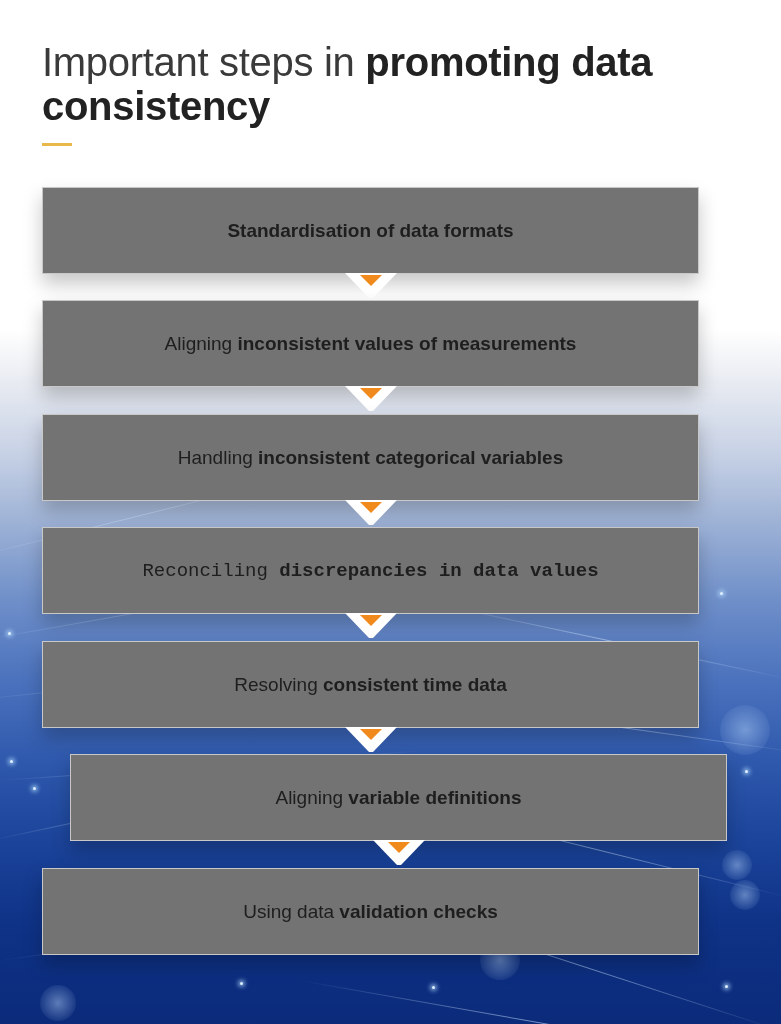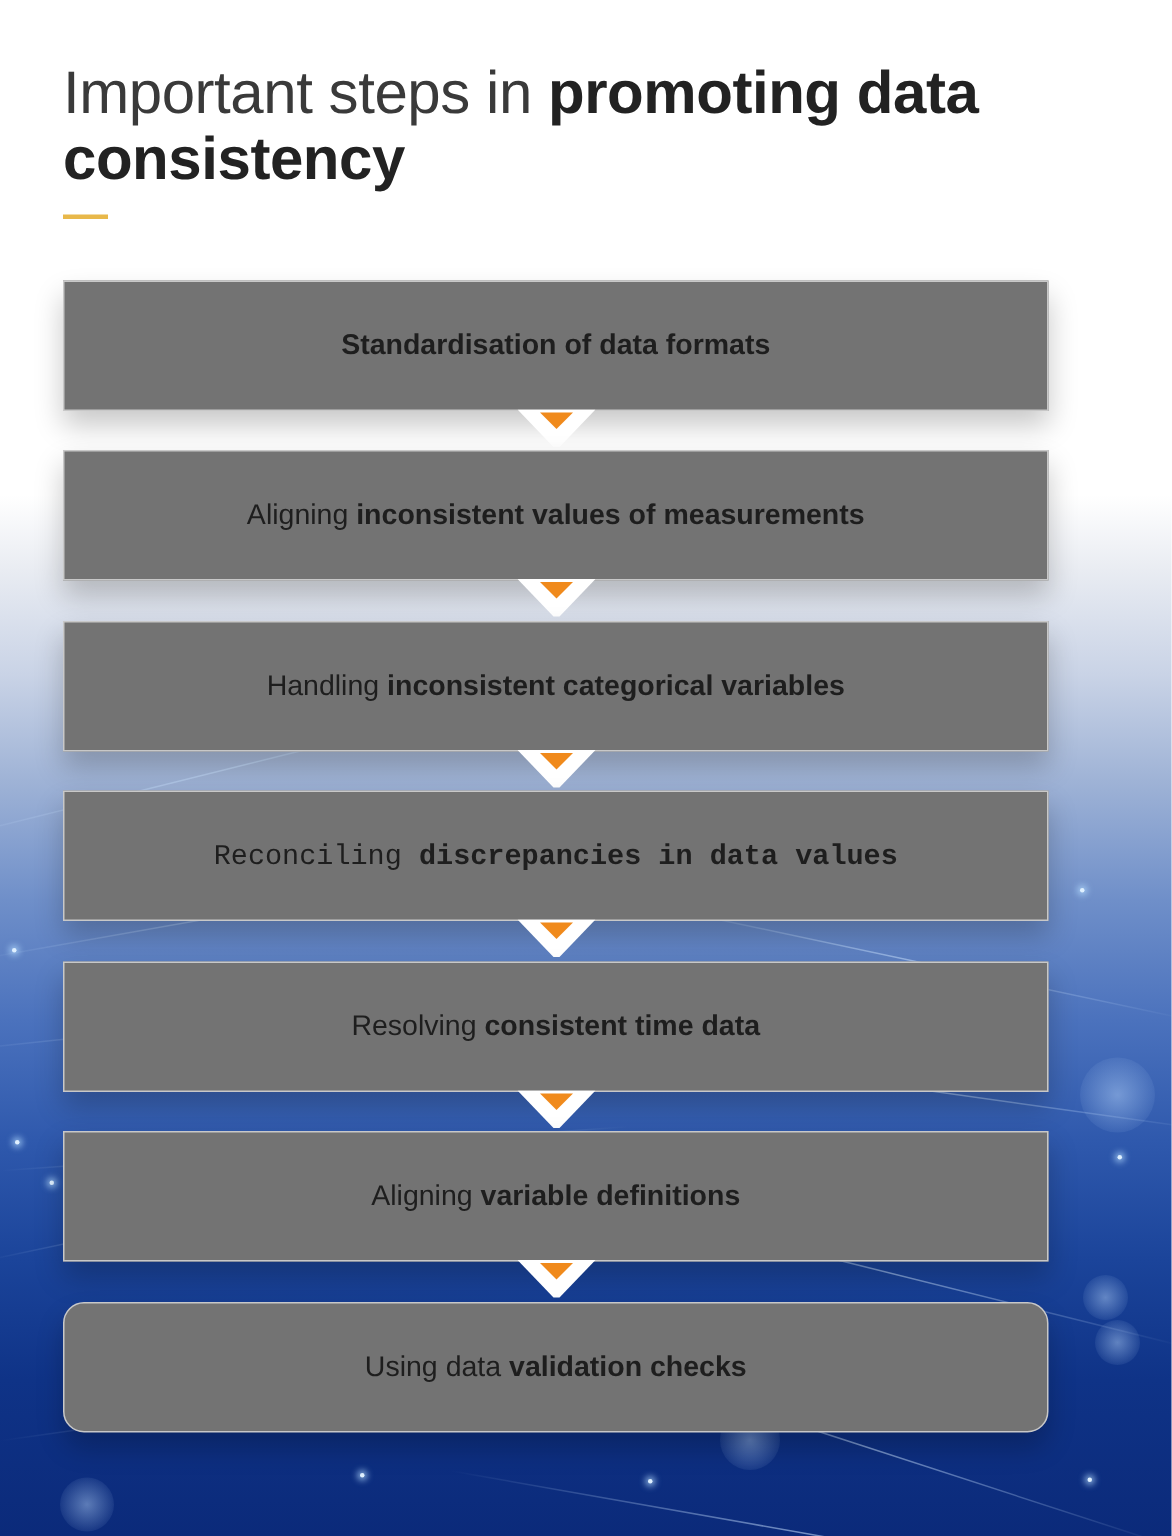--- a/index.html
+++ b/index.html
@@ -151,27 +151,27 @@
   <div class="step" style="top:454px;">
     <span><span class="reg">Resolving </span><span class="strong">consistent time data</span></span>
     <div class="connector">
       <svg width="52" height="26" viewBox="0 0 52 26">
           <polygon points="0,0 52,0 28,25 24,25" fill="#ffffff"></polygon>
           <polygon points="15,2 37,2 26,13" fill="#f08a1c"></polygon>
         </svg>
     </div>
   </div>
 
-  <div class="step" style="top:567px;">
+  <div class="step" style="top:567px;margin-left:28px;">
     <span><span class="reg">Aligning </span><span class="strong">variable definitions</span></span>
     <div class="connector">
       <svg width="52" height="26" viewBox="0 0 52 26">
           <polygon points="0,0 52,0 28,25 24,25" fill="#ffffff"></polygon>
           <polygon points="15,2 37,2 26,13" fill="#f08a1c"></polygon>
         </svg>
     </div>
   </div>
 
-  <div class="step" style="top:681px;border-radius:14px;">
+  <div class="step" style="top:681px;">
     <span><span class="reg">Using data </span><span class="strong">validation checks</span></span>
   </div>
 
 </div>
 
 </body></html>

